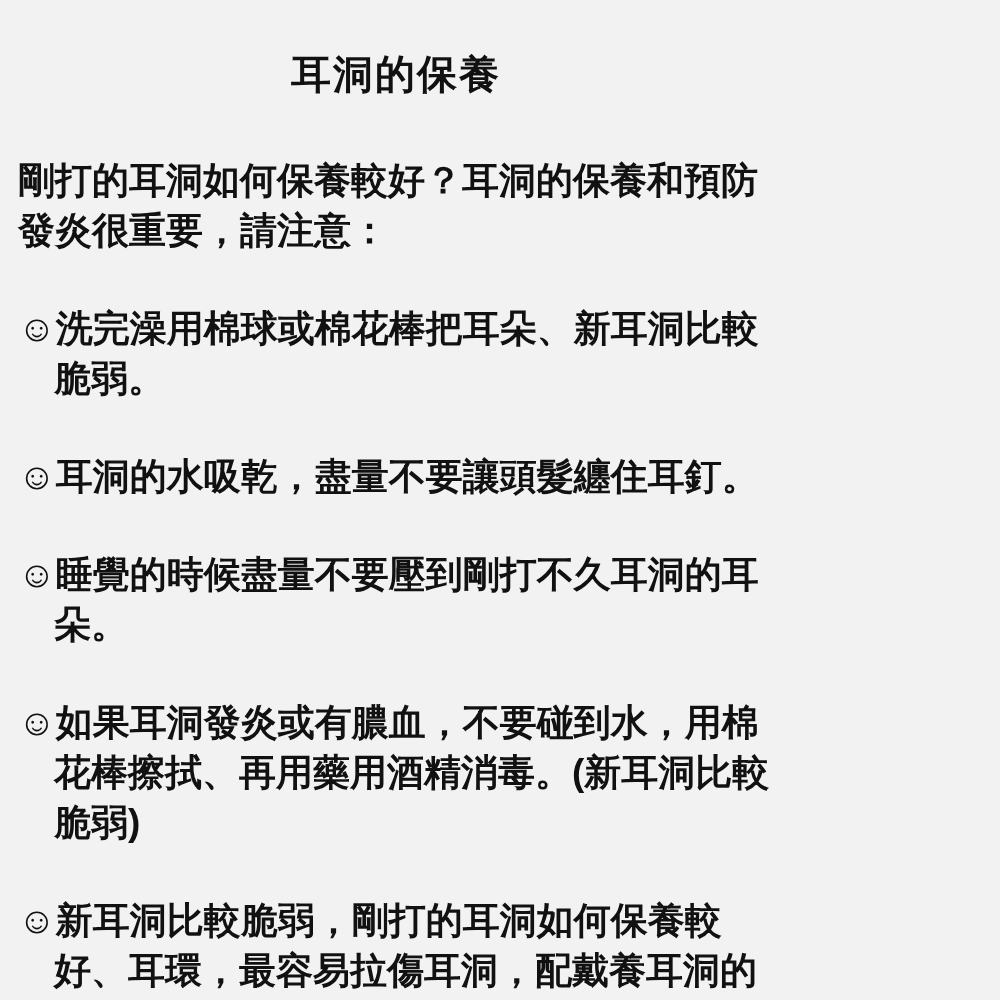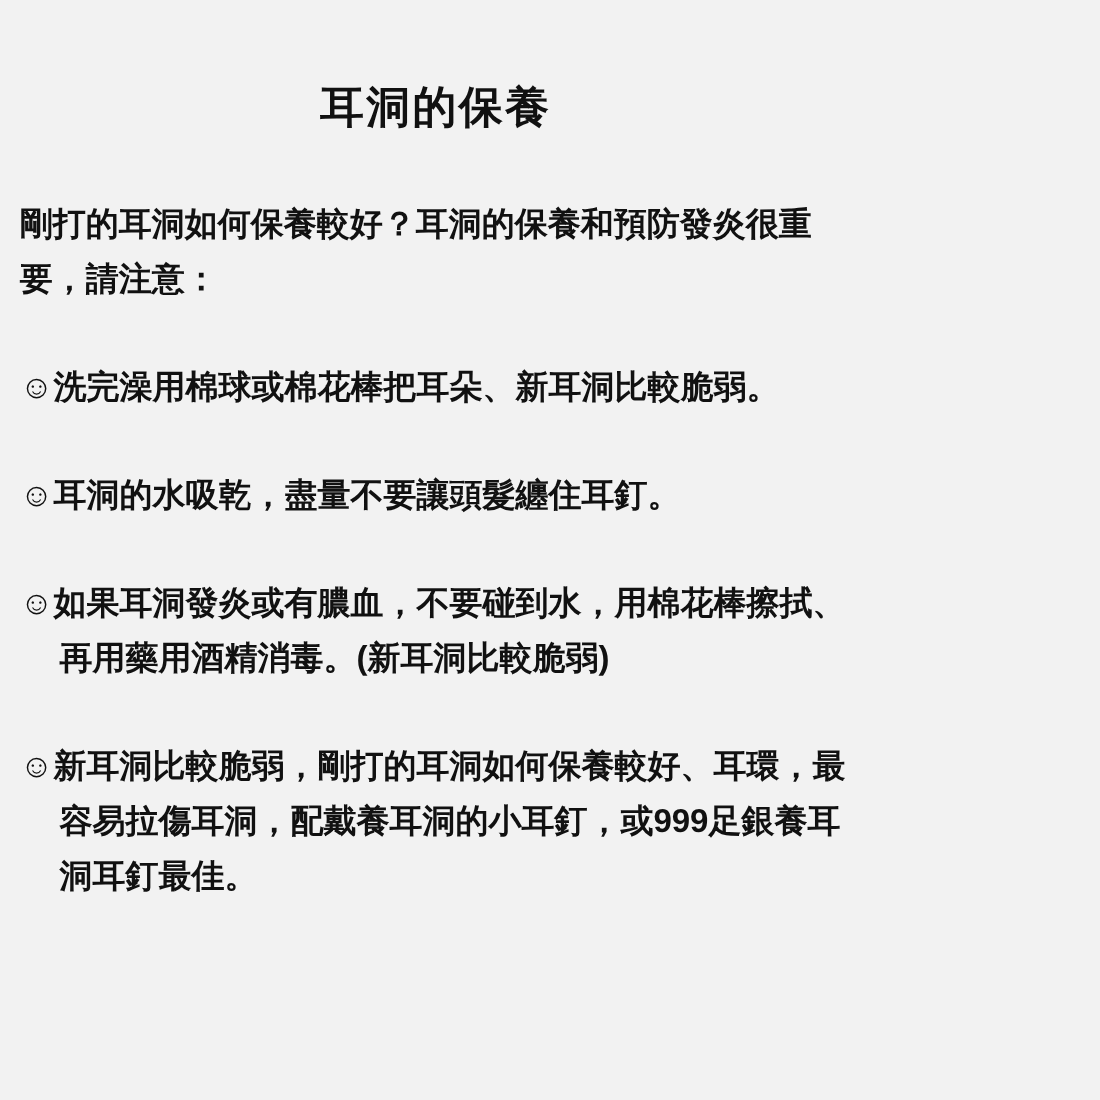--- a/index.html
+++ b/index.html
@@ -13,33 +13,33 @@
     overflow: hidden;
     background: #f2f2f2;
     color: #111111;
     font-family: "Liberation Sans", sans-serif;
     font-weight: 700;
   }
   .page {
     box-sizing: border-box;
     width: 792px;
     height: 1000px;
-    padding: 74px 18px 20px 18px;
+    padding: 50px 18px 20px 18px;
   }
   .page-title {
     margin: 0 0 58px 0;
     font-size: 40px;
     line-height: 1.2;
     font-weight: 700;
     text-align: center;
     letter-spacing: 2px;
   }
   .para {
     margin: 0 0 48px 0;
-    font-size: 30px;
+    font-size: 37px;
     line-height: 50px;
     font-weight: 700;
   }
   .tip {
     padding-left: 36px;
     text-indent: -36px;
   }
   .smiley {
     display: inline;
   }
@@ -51,18 +51,19 @@
 
   <h1 class="page-title">耳洞的保養</h1>
 
   <p class="para">剛打的耳洞如何保養較好？耳洞的保養和預防發炎很重要，請注意：</p>
 
 
   <p class="para tip"><span class="smiley">☺</span><span>洗完澡用棉球或棉花棒把耳朵、新耳洞比較脆弱。</span></p>
 
   <p class="para tip"><span class="smiley">☺</span><span>耳洞的水吸乾，盡量不要讓頭髮纏住耳釘。</span></p>
 
+  <p class="para tip"><span class="smiley">☺</span><span>睡覺的時候盡量不要壓到剛打不久耳洞的耳朵。</span></p>
 
   <p class="para tip"><span class="smiley">☺</span><span>如果耳洞發炎或有膿血，不要碰到水，用棉花棒擦拭、再用藥用酒精消毒。(新耳洞比較脆弱)</span></p>
 
   <p class="para tip"><span class="smiley">☺</span><span>新耳洞比較脆弱，剛打的耳洞如何保養較好、耳環，最容易拉傷耳洞，配戴養耳洞的小耳釘，或999足銀養耳洞耳釘最佳。</span></p>
 
 </div>
 
 </body></html>

